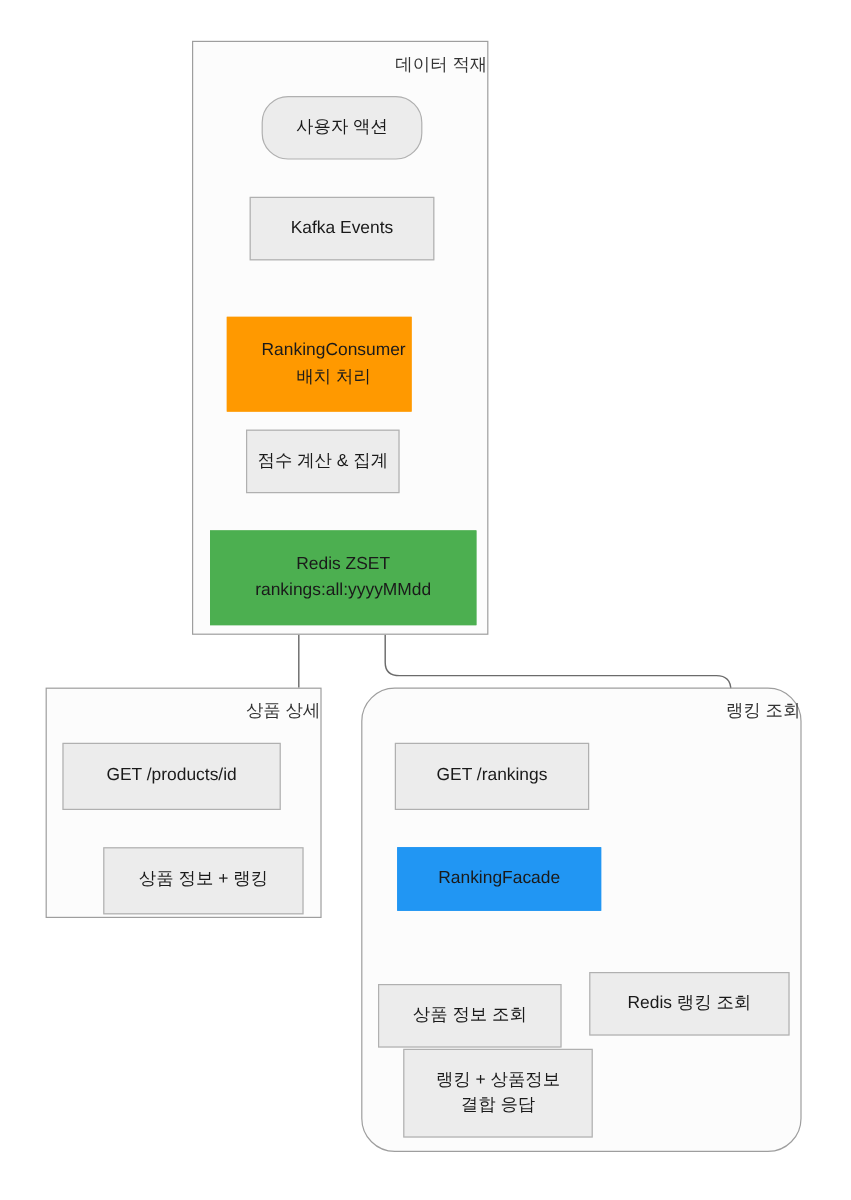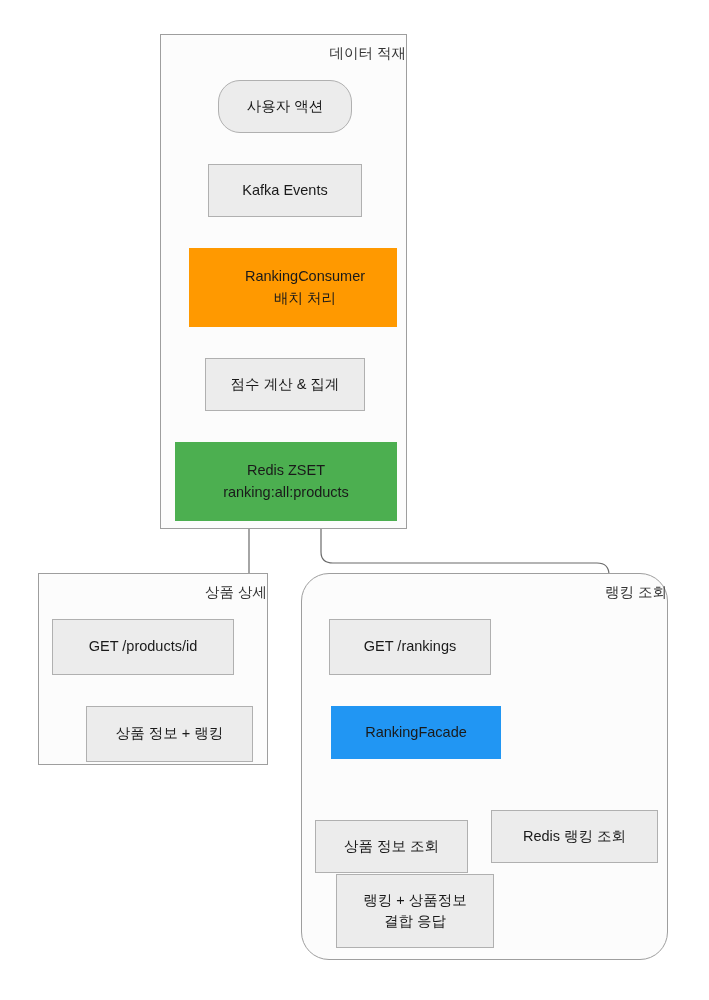--- a/index.html
+++ b/index.html
@@ -85,32 +85,32 @@
   </div>
 
   <div class="node" style="left:218px;top:80px;width:134px;height:53px;border-radius:22px;">
     <span>사용자 액션</span>
   </div>
 
   <div class="node" style="left:208px;top:164px;width:154px;height:53px;">
     <span>Kafka Events</span>
   </div>
 
-  <div class="node orange" style="left:189px;top:248px;width:208px;height:79px;padding-left:24px;">
+  <div class="node orange" style="left:189px;top:264px;width:154px;height:79px;padding-left:24px;">
     <span>RankingConsumer</span>
     <span class="l2">배치 처리</span>
   </div>
 
-  <div class="node" style="left:205px;top:358px;width:160px;height:53px;">
+  <div class="node" style="left:205px;top:358px;width:128px;height:53px;">
     <span>점수 계산 &amp; 집계</span>
   </div>
 
   <div class="node green" style="left:175px;top:442px;width:222px;height:79px;">
     <span>Redis ZSET</span>
-    <span class="l2">ranking:all:products</span>
+    <span class="l2">rankings:all:yyyyMMdd</span>
   </div>
 
   <div class="group" style="left:38px;top:573px;width:230px;height:192px;">
     <div class="group-title">상품 상세</div>
   </div>
 
   <div class="node" style="left:52px;top:619px;width:182px;height:56px;">
     <span>GET /products/id</span>
   </div>
 

